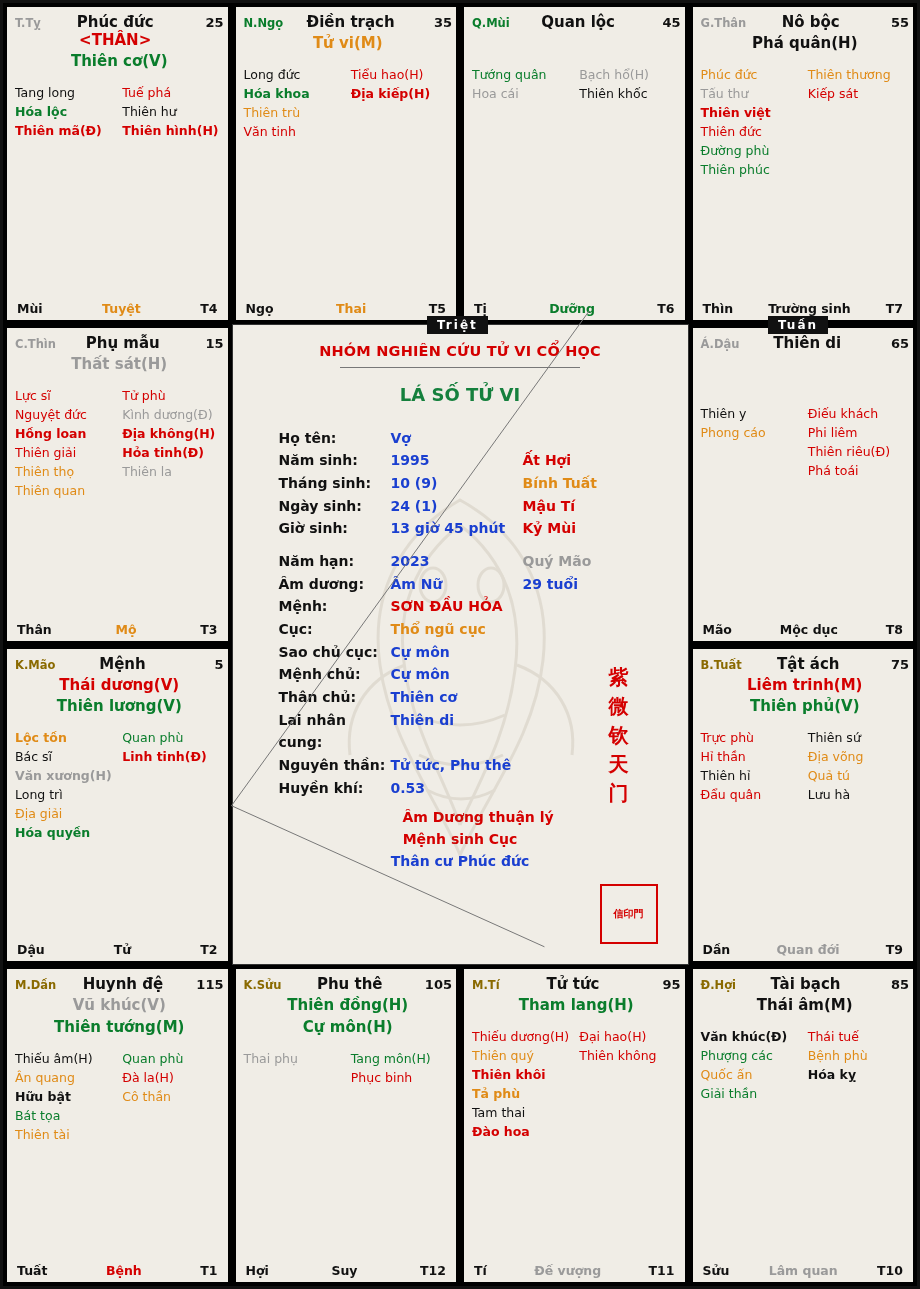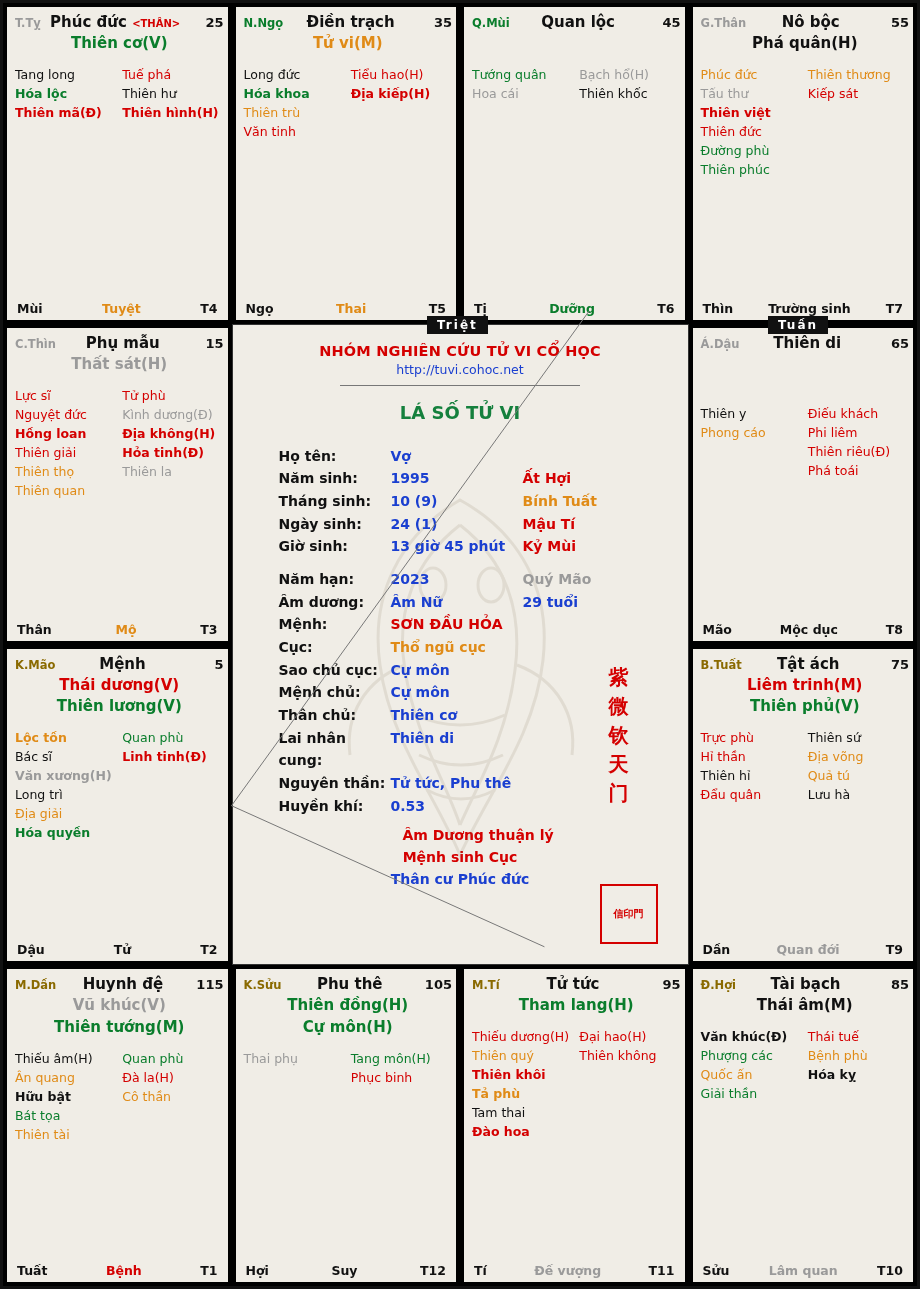--- a/index.html
+++ b/index.html
@@ -162,21 +162,21 @@
     <line x1="230" y1="808" x2="545" y2="950" stroke="#777" stroke-width="1"></line>
   </svg>
 
   <div class="grid">
 
     <div class="cell">
       <div class="hdr">
         <span class="branch gray">T.Tỵ</span>
         <span class="palace">
           <span>Phúc đức</span>
-          <span class="c-red" style="font-size:10px">&lt;THÂN&gt;</span>
+          <span class="c-red" style="font-size:15px">&lt;THÂN&gt;</span>
         </span>
         <span class="num">25</span>
       </div>
       <div class="mainstars">
         <div class="c-green">Thiên cơ(V)</div>
       </div>
       <div class="stars">
         <span class="c-black">Tang long</span>
         <span class="c-red">Tuế phá</span>
         <span class="c-green b">Hóa lộc</span>
@@ -308,21 +308,20 @@
             <ellipse cx="196" cy="120" rx="13" ry="17"></ellipse>
             <path d="M110 200 C 70 215, 50 250, 55 290"></path>
             <path d="M222 200 C 262 215, 282 250, 277 290"></path>
             <path d="M120 250 q 45 20 90 0"></path>
             <path d="M124 290 q 42 20 84 0"></path>
             <path d="M132 325 q 34 18 68 0"></path>
           </g>
         </svg>
 
         <div class="ctitle">NHÓM NGHIÊN CỨU TỬ VI CỔ HỌC</div>
-        <div class="curl">http://tuvi.cohoc.net</div>
         <div class="rule"></div>
         <div class="ctitle2">LÁ SỐ TỬ VI</div>
 
         <div class="info">
           <div class="irow">
               <span class="ilab">Họ tên:</span>
               <span class="ival c-blue b">Vợ</span>
               <span class="ival2 c-red b"></span>
             </div>
           <div class="irow">

